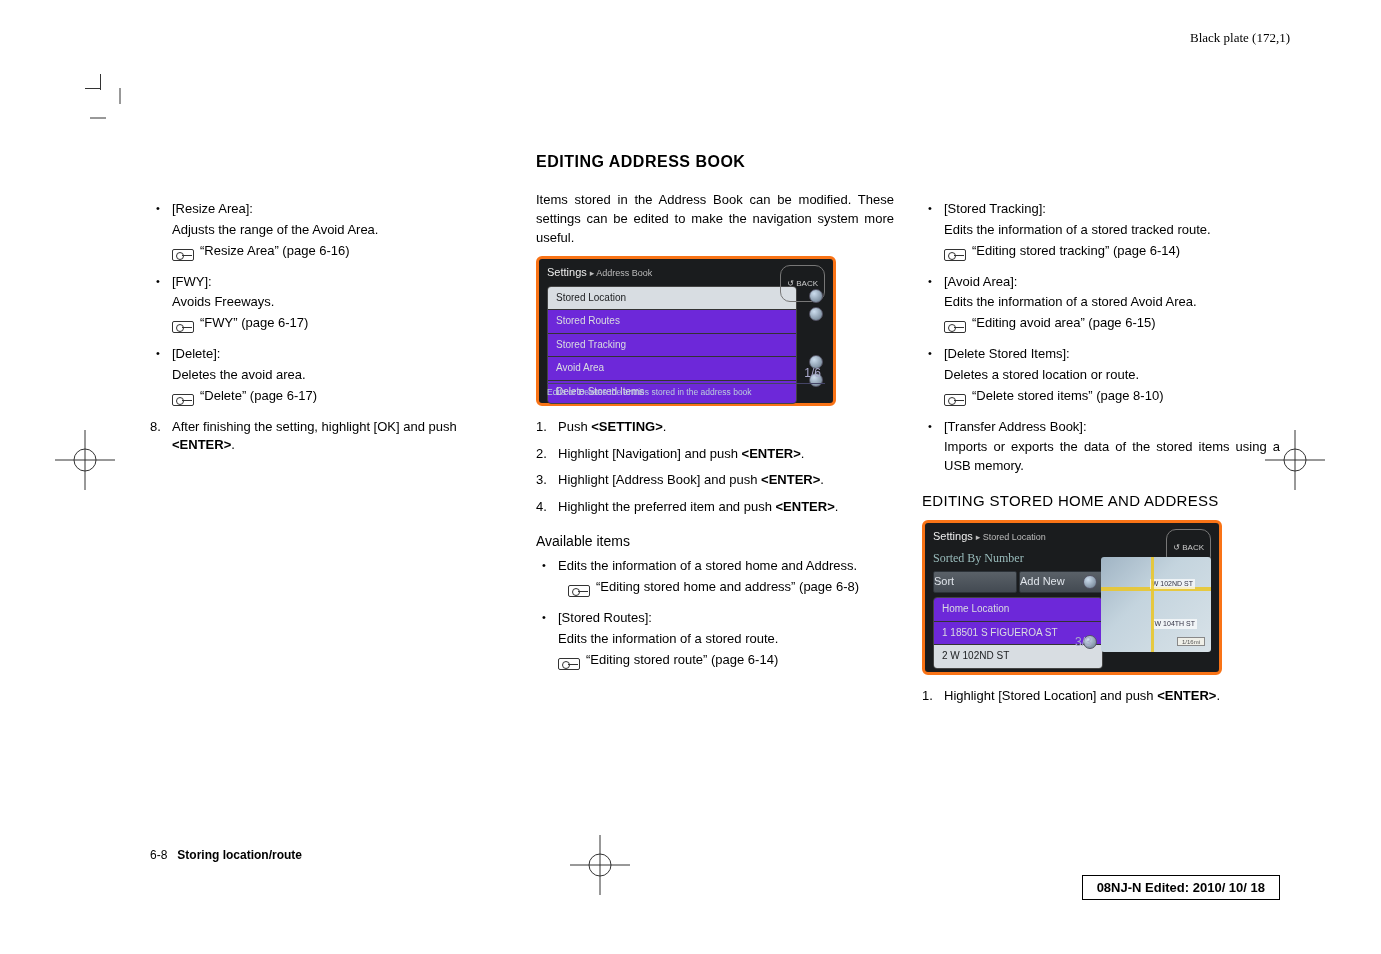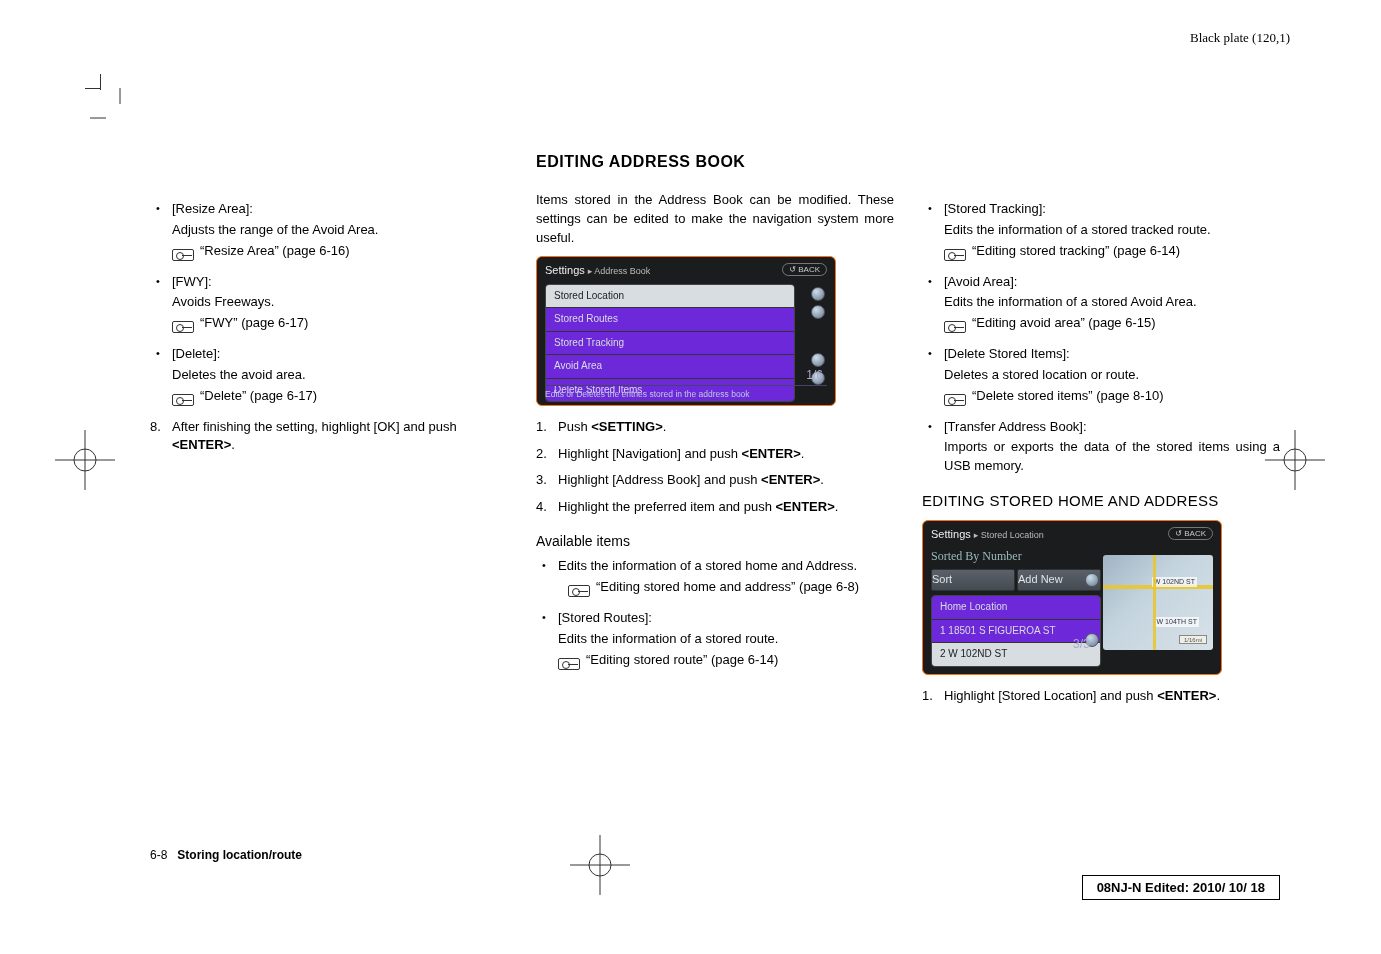--- a/index.html
+++ b/index.html
@@ -60,30 +60,30 @@
   .ricon {
     display: inline-block; width: 22px; height: 12px; border: 1px solid #333;
     border-radius: 2px; position: relative; vertical-align: middle; margin-right: 2px;
   }
   .ricon::before { content: ""; position: absolute; left: 3px; top: 2px; width: 6px; height: 6px; border: 1px solid #333; border-radius: 50%; }
   .ricon::after { content: ""; position: absolute; left: 9px; top: 5px; width: 10px; height: 1px; background: #333; }
   .para { margin-bottom: 8px; }
   .justify { text-align: justify; }
   .strong { font-weight: bold; }
   .screenshot {
-    width: 300px; height: 150px; background: #1a1c1e; border: 1px solid #f97316;
+    width: 300px; height: 150px; background: #1a1c1e; border: 3px solid #f97316;
     border-radius: 6px; margin: 4px 0 12px; padding: 6px 8px; color: #ddd;
     font-size: 10px; position: relative;
   }
   .screenshot.small { height: 155px; width: 300px; }
   .sc-title { color: #eee; font-size: 11px; margin-bottom: 5px; }
   .sc-title .crumb { color: #bbb; font-size: 9px; }
   .sc-back {
     position: absolute; right: 8px; top: 6px; border: 1px solid #777;
-    border-radius: 10px; padding: 0 6px; font-size: 8px; color: #ccc;
+    border-radius: 10px; padding: 12px 6px; font-size: 8px; color: #ccc;
   }
   .sc-list { border: 1px solid #444; border-radius: 4px; overflow: hidden; width: 250px; }
   .sc-item {
     padding: 4px 8px; border-bottom: 1px solid #333; background: #6d28d9;
     color: #d9dce0; font-size: 10px;
   }
   .sc-item.sel { background: #d8dde2; color: #1a1c1e; }
   .sc-item:last-child { border-bottom: none; }
   .sc-footer {
     position: absolute; bottom: 4px; left: 8px; right: 8px; color: #bcd;
@@ -108,21 +108,21 @@
   .page-footer { position: absolute; left: 80px; bottom: 58px; font-size: 12px; }
   .revbox {
     position: absolute; right: 50px; bottom: 20px;
     border: 1.5px solid #000; padding: 4px 14px; font-size: 13px; font-weight: bold;
   }
 </style>
 </head>
 <body>
 
 <div class="pagebox">
-  <div class="plate">Black plate (120,1)</div>
+  <div class="plate">Black plate (172,1)</div>
 
   <svg class="regmark reg-left" viewBox="0 0 60 60">
       <line x1="0" y1="30" x2="60" y2="30"></line>
       <line x1="30" y1="0" x2="30" y2="60"></line>
       <circle cx="30" cy="30" r="11"></circle>
     </svg>
   <svg class="regmark reg-right" viewBox="0 0 60 60">
       <line x1="0" y1="30" x2="60" y2="30"></line>
       <line x1="30" y1="0" x2="30" y2="60"></line>
       <circle cx="30" cy="30" r="11"></circle>

